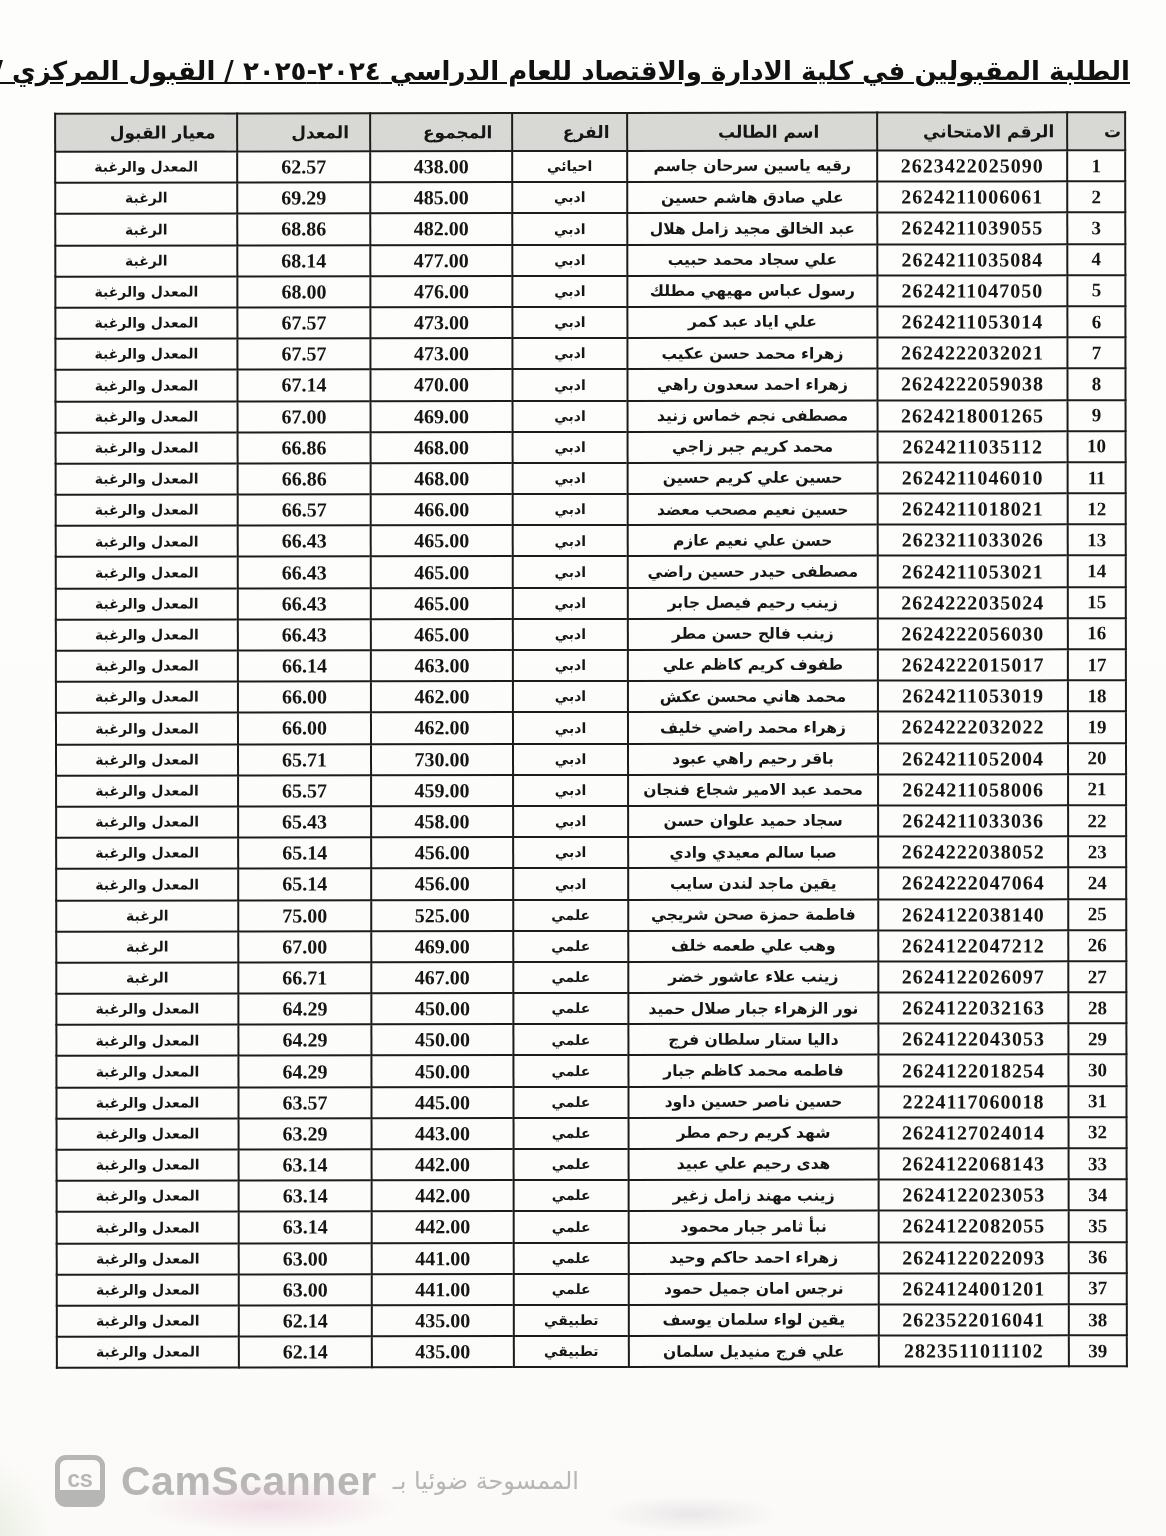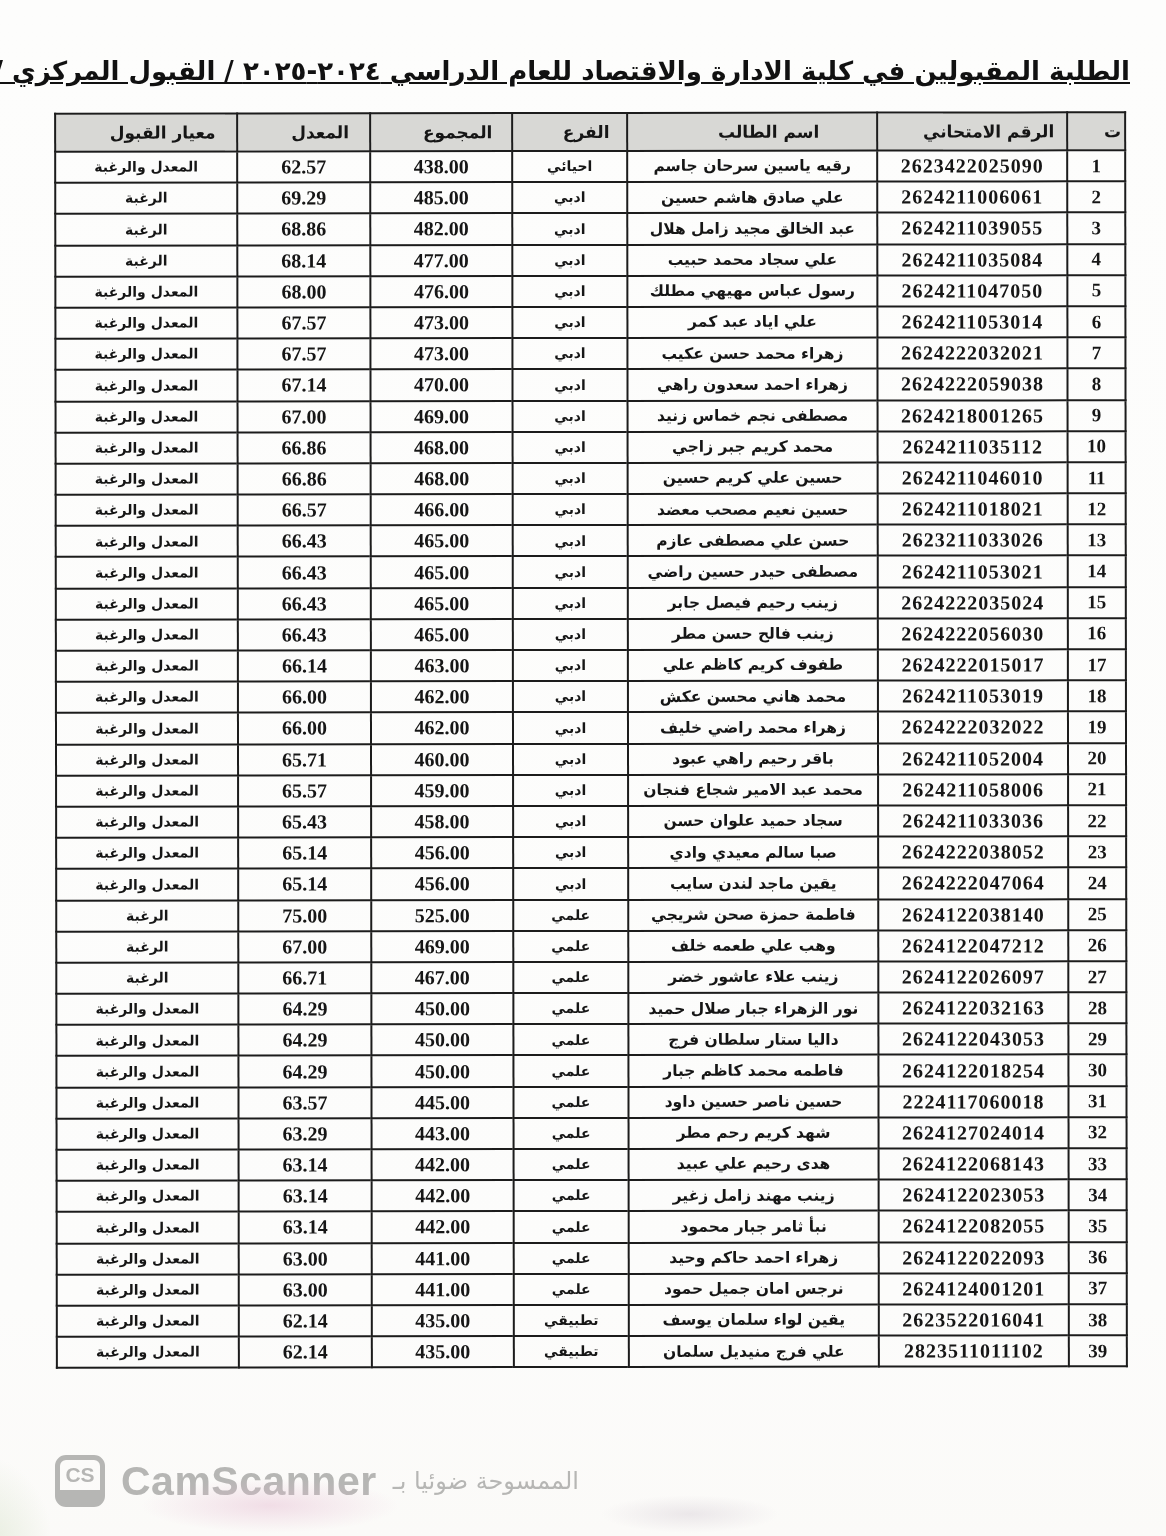--- a/index.html
+++ b/index.html
@@ -87,23 +87,23 @@
   }
   .cs-icon {
     position: relative;
     width: 50px; height: 52px;
     border: 5px solid #b6b6b4;
     border-radius: 11px;
     box-sizing: border-box;
     flex: 0 0 auto;
   }
   .cs-icon .cs-letters {
-    position: absolute; top: 3px; left: 0; right: 0;
+    position: absolute; top: 10px; left: 0; right: 0;
     text-align: center;
-    font-family: Liberation Sans, sans-serif;
+    font-family: Liberation Mono, monospace;
     font-size: 21px; font-weight: bold;
     color: #b6b6b4;
     letter-spacing: 0px;
   }
   .cs-icon .cs-bar {
     position: absolute; left: -1px; right: -1px; bottom: -1px;
     height: 13px;
     background: #b6b6b4;
     border-radius: 0 0 6px 6px;
   }
@@ -252,21 +252,21 @@
     <td class="c-exam">2624211018021</td>
     <td class="c-name">حسين نعيم مصحب معضد</td>
     <td class="c-branch">ادبي</td>
     <td class="c-total">466.00</td>
     <td class="c-avg">66.57</td>
     <td class="c-crit">المعدل والرغبة</td>
   </tr>
         <tr>
     <td class="c-no">13</td>
     <td class="c-exam">2623211033026</td>
-    <td class="c-name">حسن علي مصطفى عازم</td>
+    <td class="c-name">حسن علي نعيم عازم</td>
     <td class="c-branch">ادبي</td>
     <td class="c-total">465.00</td>
     <td class="c-avg">66.43</td>
     <td class="c-crit">المعدل والرغبة</td>
   </tr>
         <tr>
     <td class="c-no">14</td>
     <td class="c-exam">2624211053021</td>
     <td class="c-name">مصطفى حيدر حسين راضي</td>
     <td class="c-branch">ادبي</td>
@@ -317,21 +317,21 @@
     <td class="c-branch">ادبي</td>
     <td class="c-total">462.00</td>
     <td class="c-avg">66.00</td>
     <td class="c-crit">المعدل والرغبة</td>
   </tr>
         <tr>
     <td class="c-no">20</td>
     <td class="c-exam">2624211052004</td>
     <td class="c-name">باقر رحيم راهي عبود</td>
     <td class="c-branch">ادبي</td>
-    <td class="c-total">460.00</td>
+    <td class="c-total">730.00</td>
     <td class="c-avg">65.71</td>
     <td class="c-crit">المعدل والرغبة</td>
   </tr>
         <tr>
     <td class="c-no">21</td>
     <td class="c-exam">2624211058006</td>
     <td class="c-name">محمد عبد الامير شجاع فنجان</td>
     <td class="c-branch">ادبي</td>
     <td class="c-total">459.00</td>
     <td class="c-avg">65.57</td>

